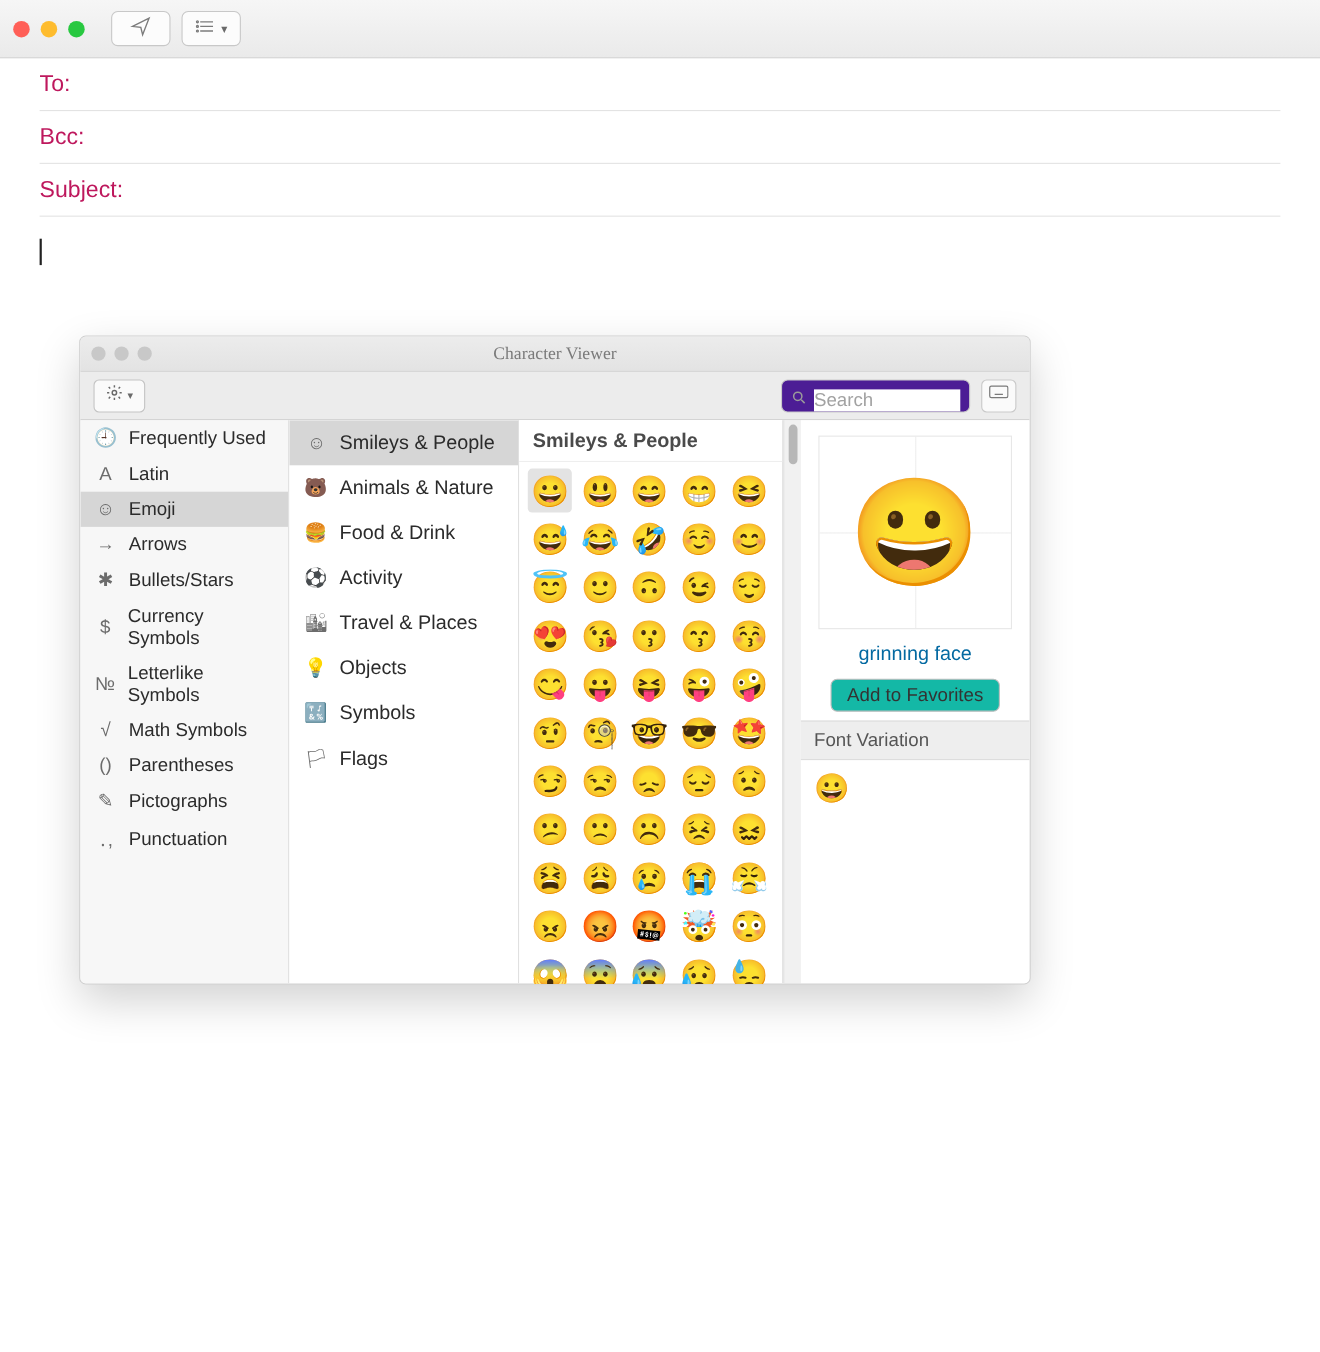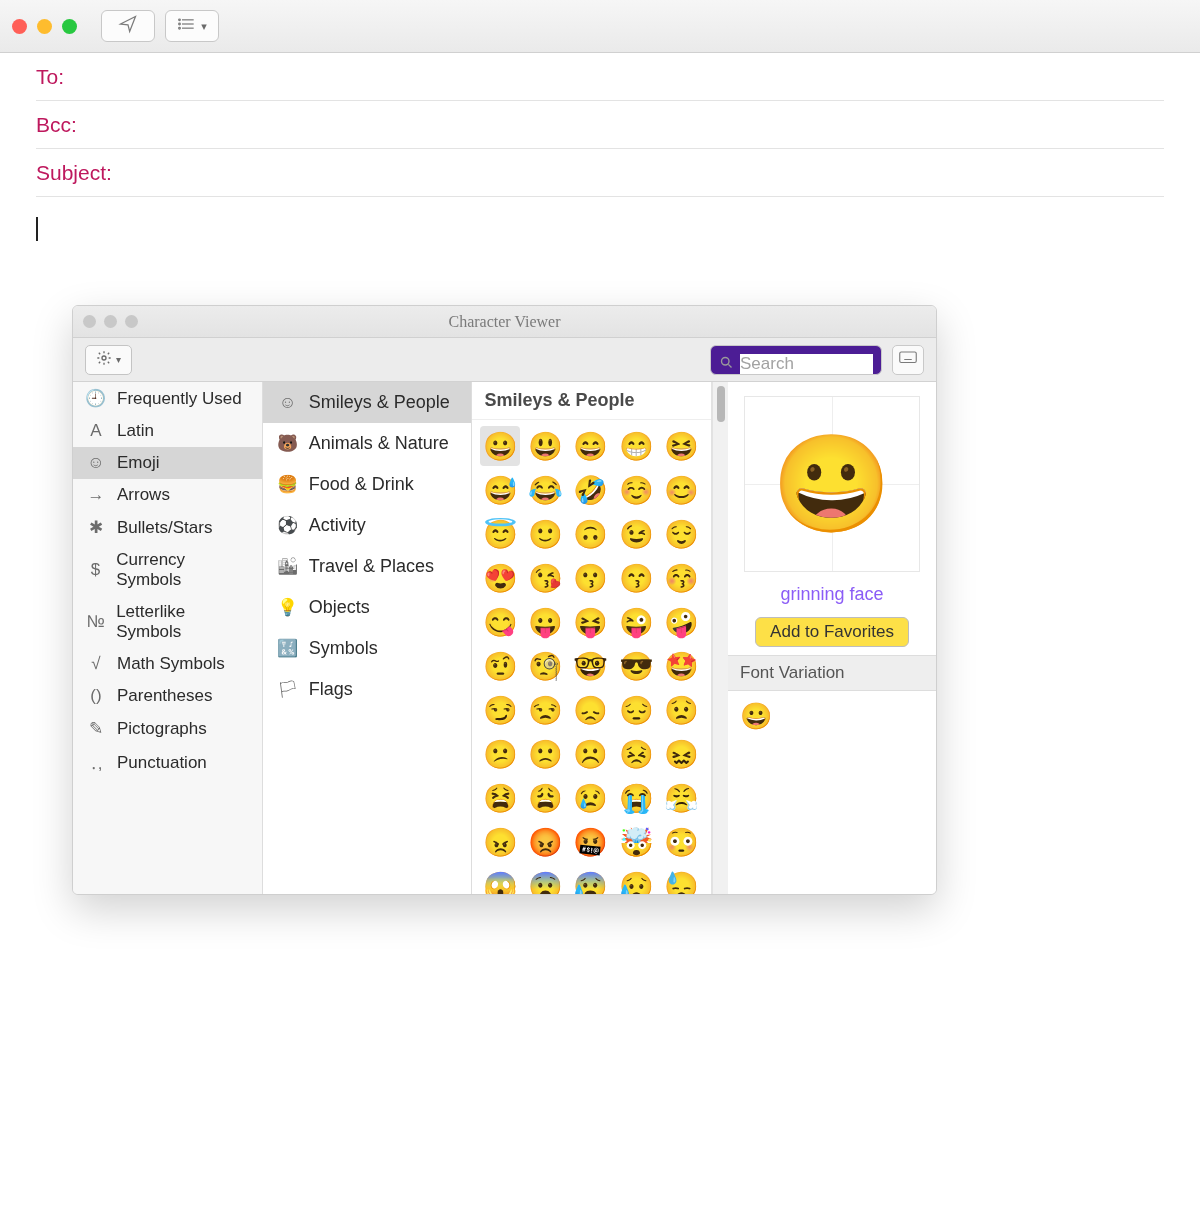--- a/index.html
+++ b/index.html
@@ -121,24 +121,24 @@
   .preview-top{ padding:14px 16px 8px; text-align:center;}
   .preview-frame{
     width:176px;height:176px; margin:0 auto 12px; position:relative;
     border:1px solid #e7e7e7;
     display:flex;align-items:center;justify-content:center;font-size:96px;
     background:
       linear-gradient(#eee,#eee) center/1px 100% no-repeat,
       linear-gradient(#eee,#eee) center/100% 1px no-repeat,
       #fff;
   }
-  .preview-name{ font-size:18px; color:#8b5cf6; margin-bottom:12px;}
+  .preview-name{ font-size:18px; color:#0369a1; margin-bottom:12px;}
   .fav-btn{
     display:inline-block; padding:4px 14px; font-size:17px; border:1px solid #bdbdbd;
-    border-radius:6px; background:#fde047; color:#333;
+    border-radius:6px; background:#14b8a6; color:#333;
   }
   .font-var-header{
     background:#eeeeee; border-top:1px solid #ddd; border-bottom:1px solid #ddd;
     padding:7px 12px; font-size:17px; font-weight:400; color:#555;
   }
   .font-var-body{ flex:1; padding:10px 12px; font-size:26px;}
 </style>
 </head>
 <body>
 

